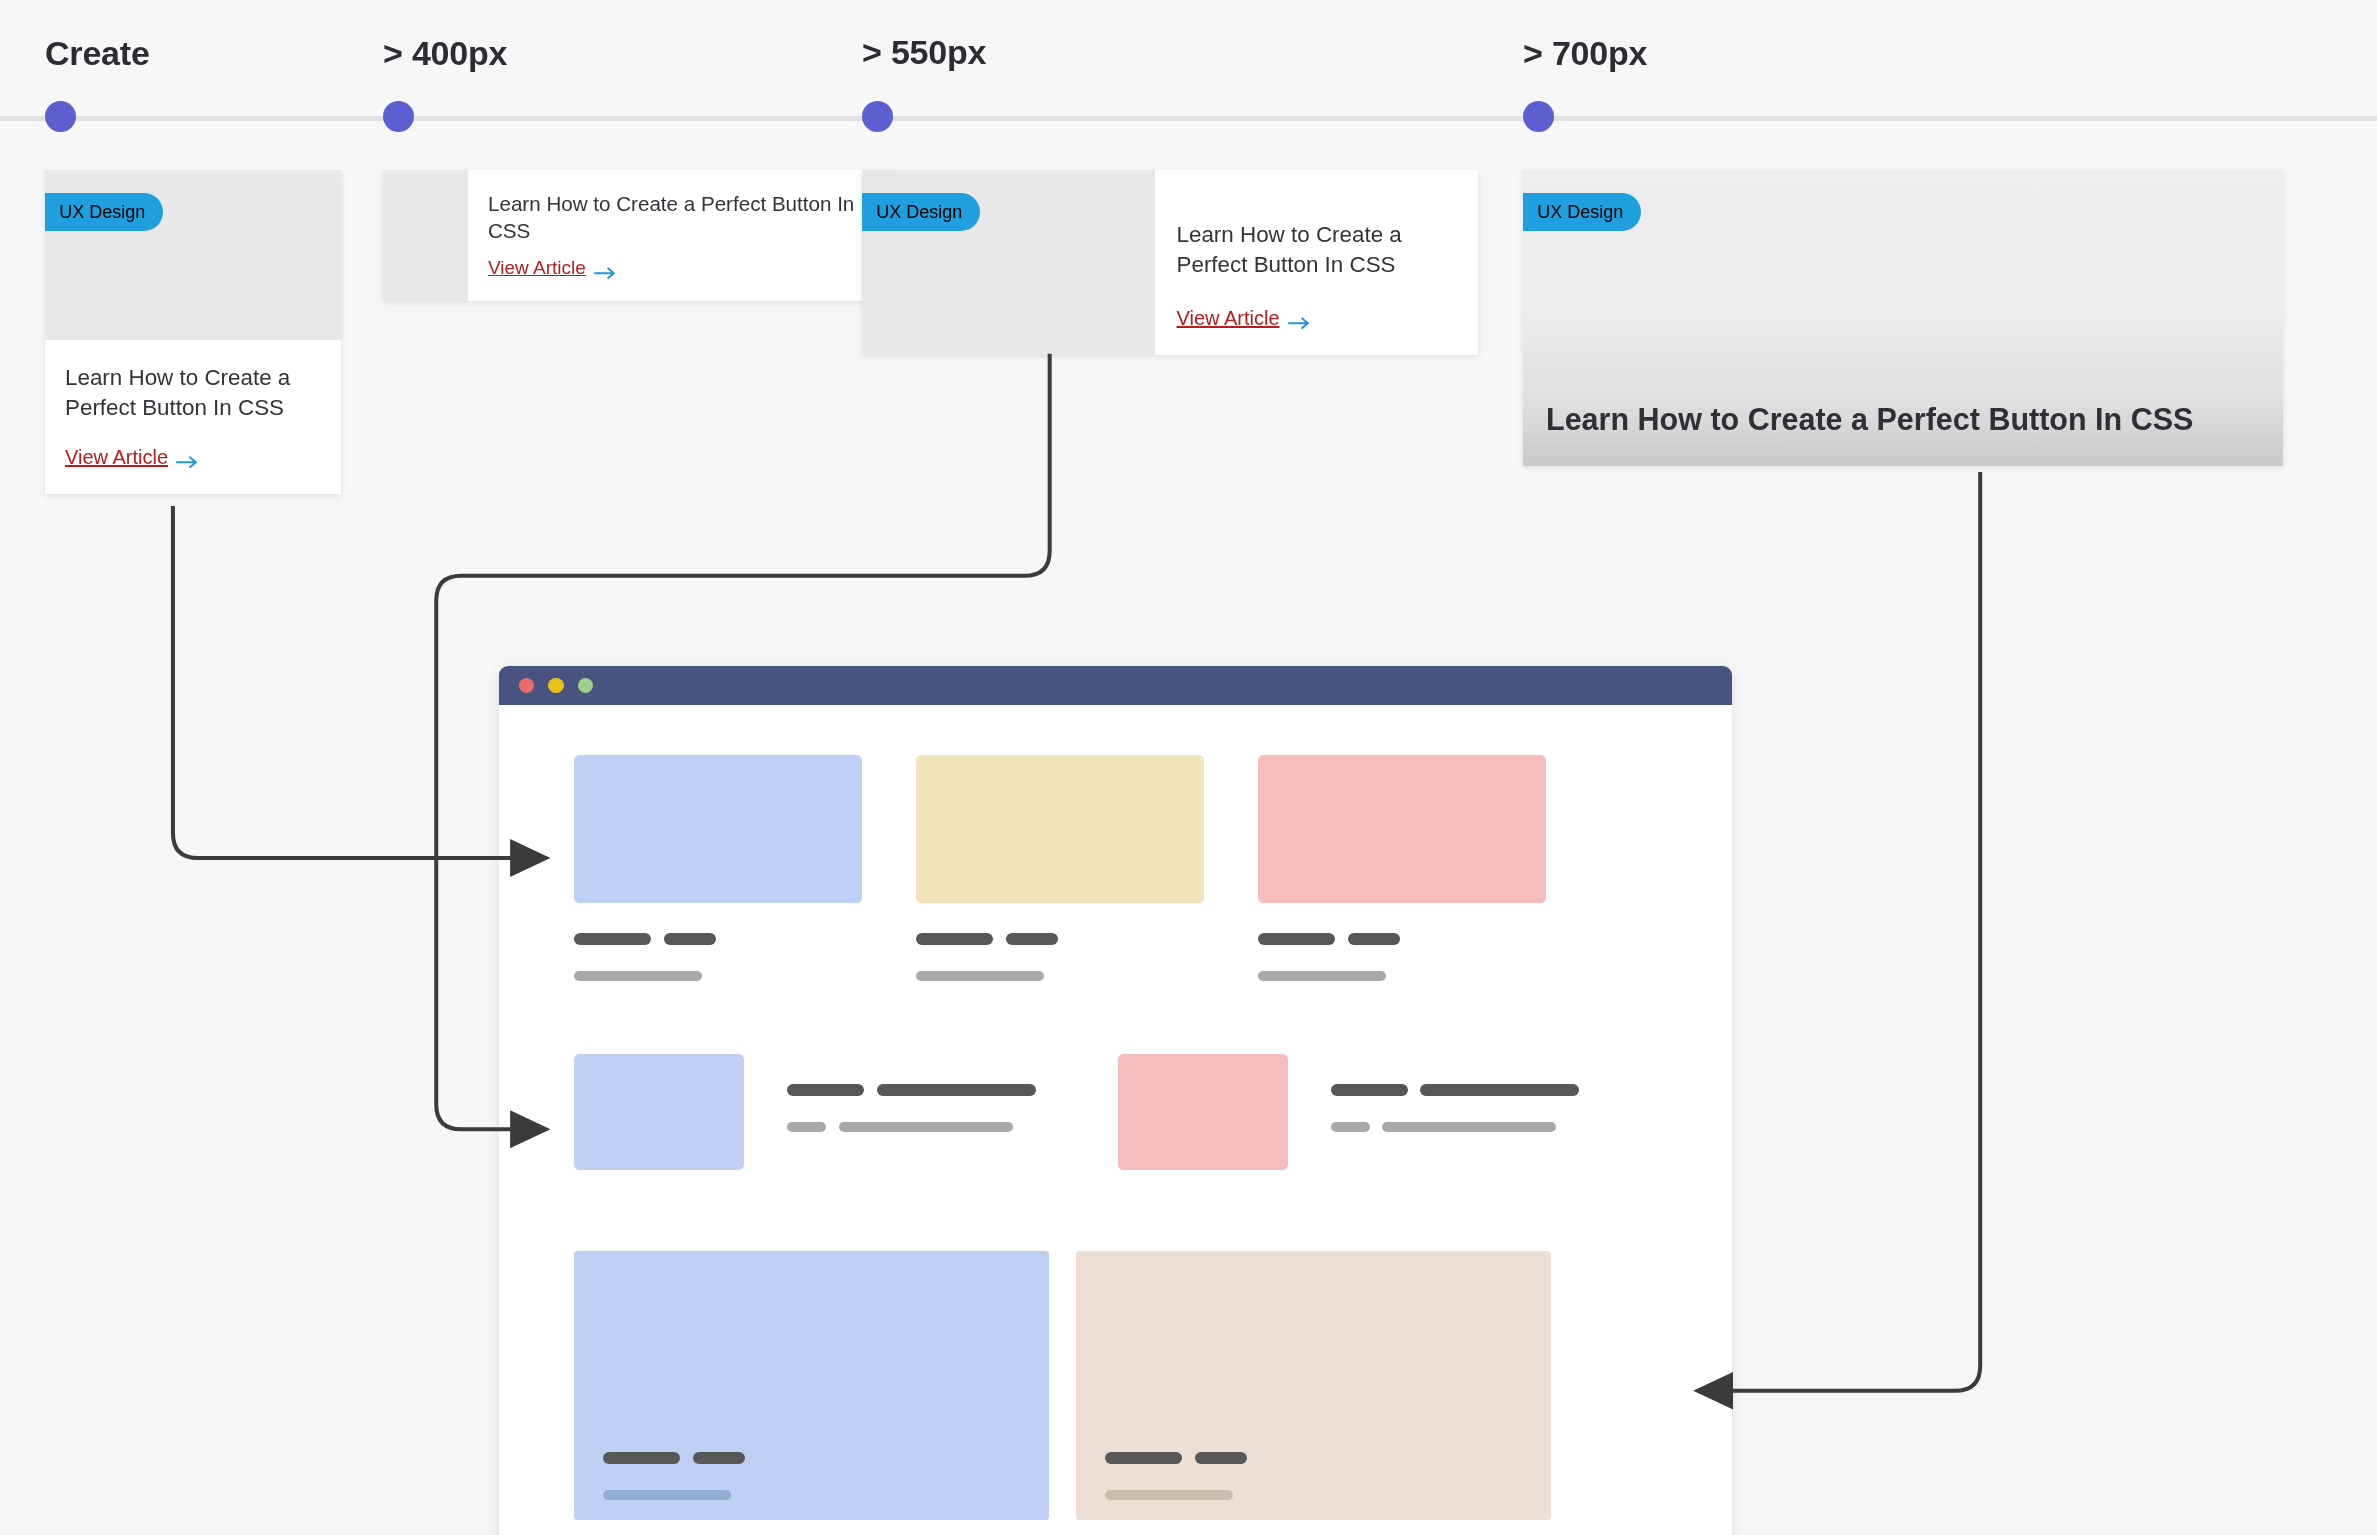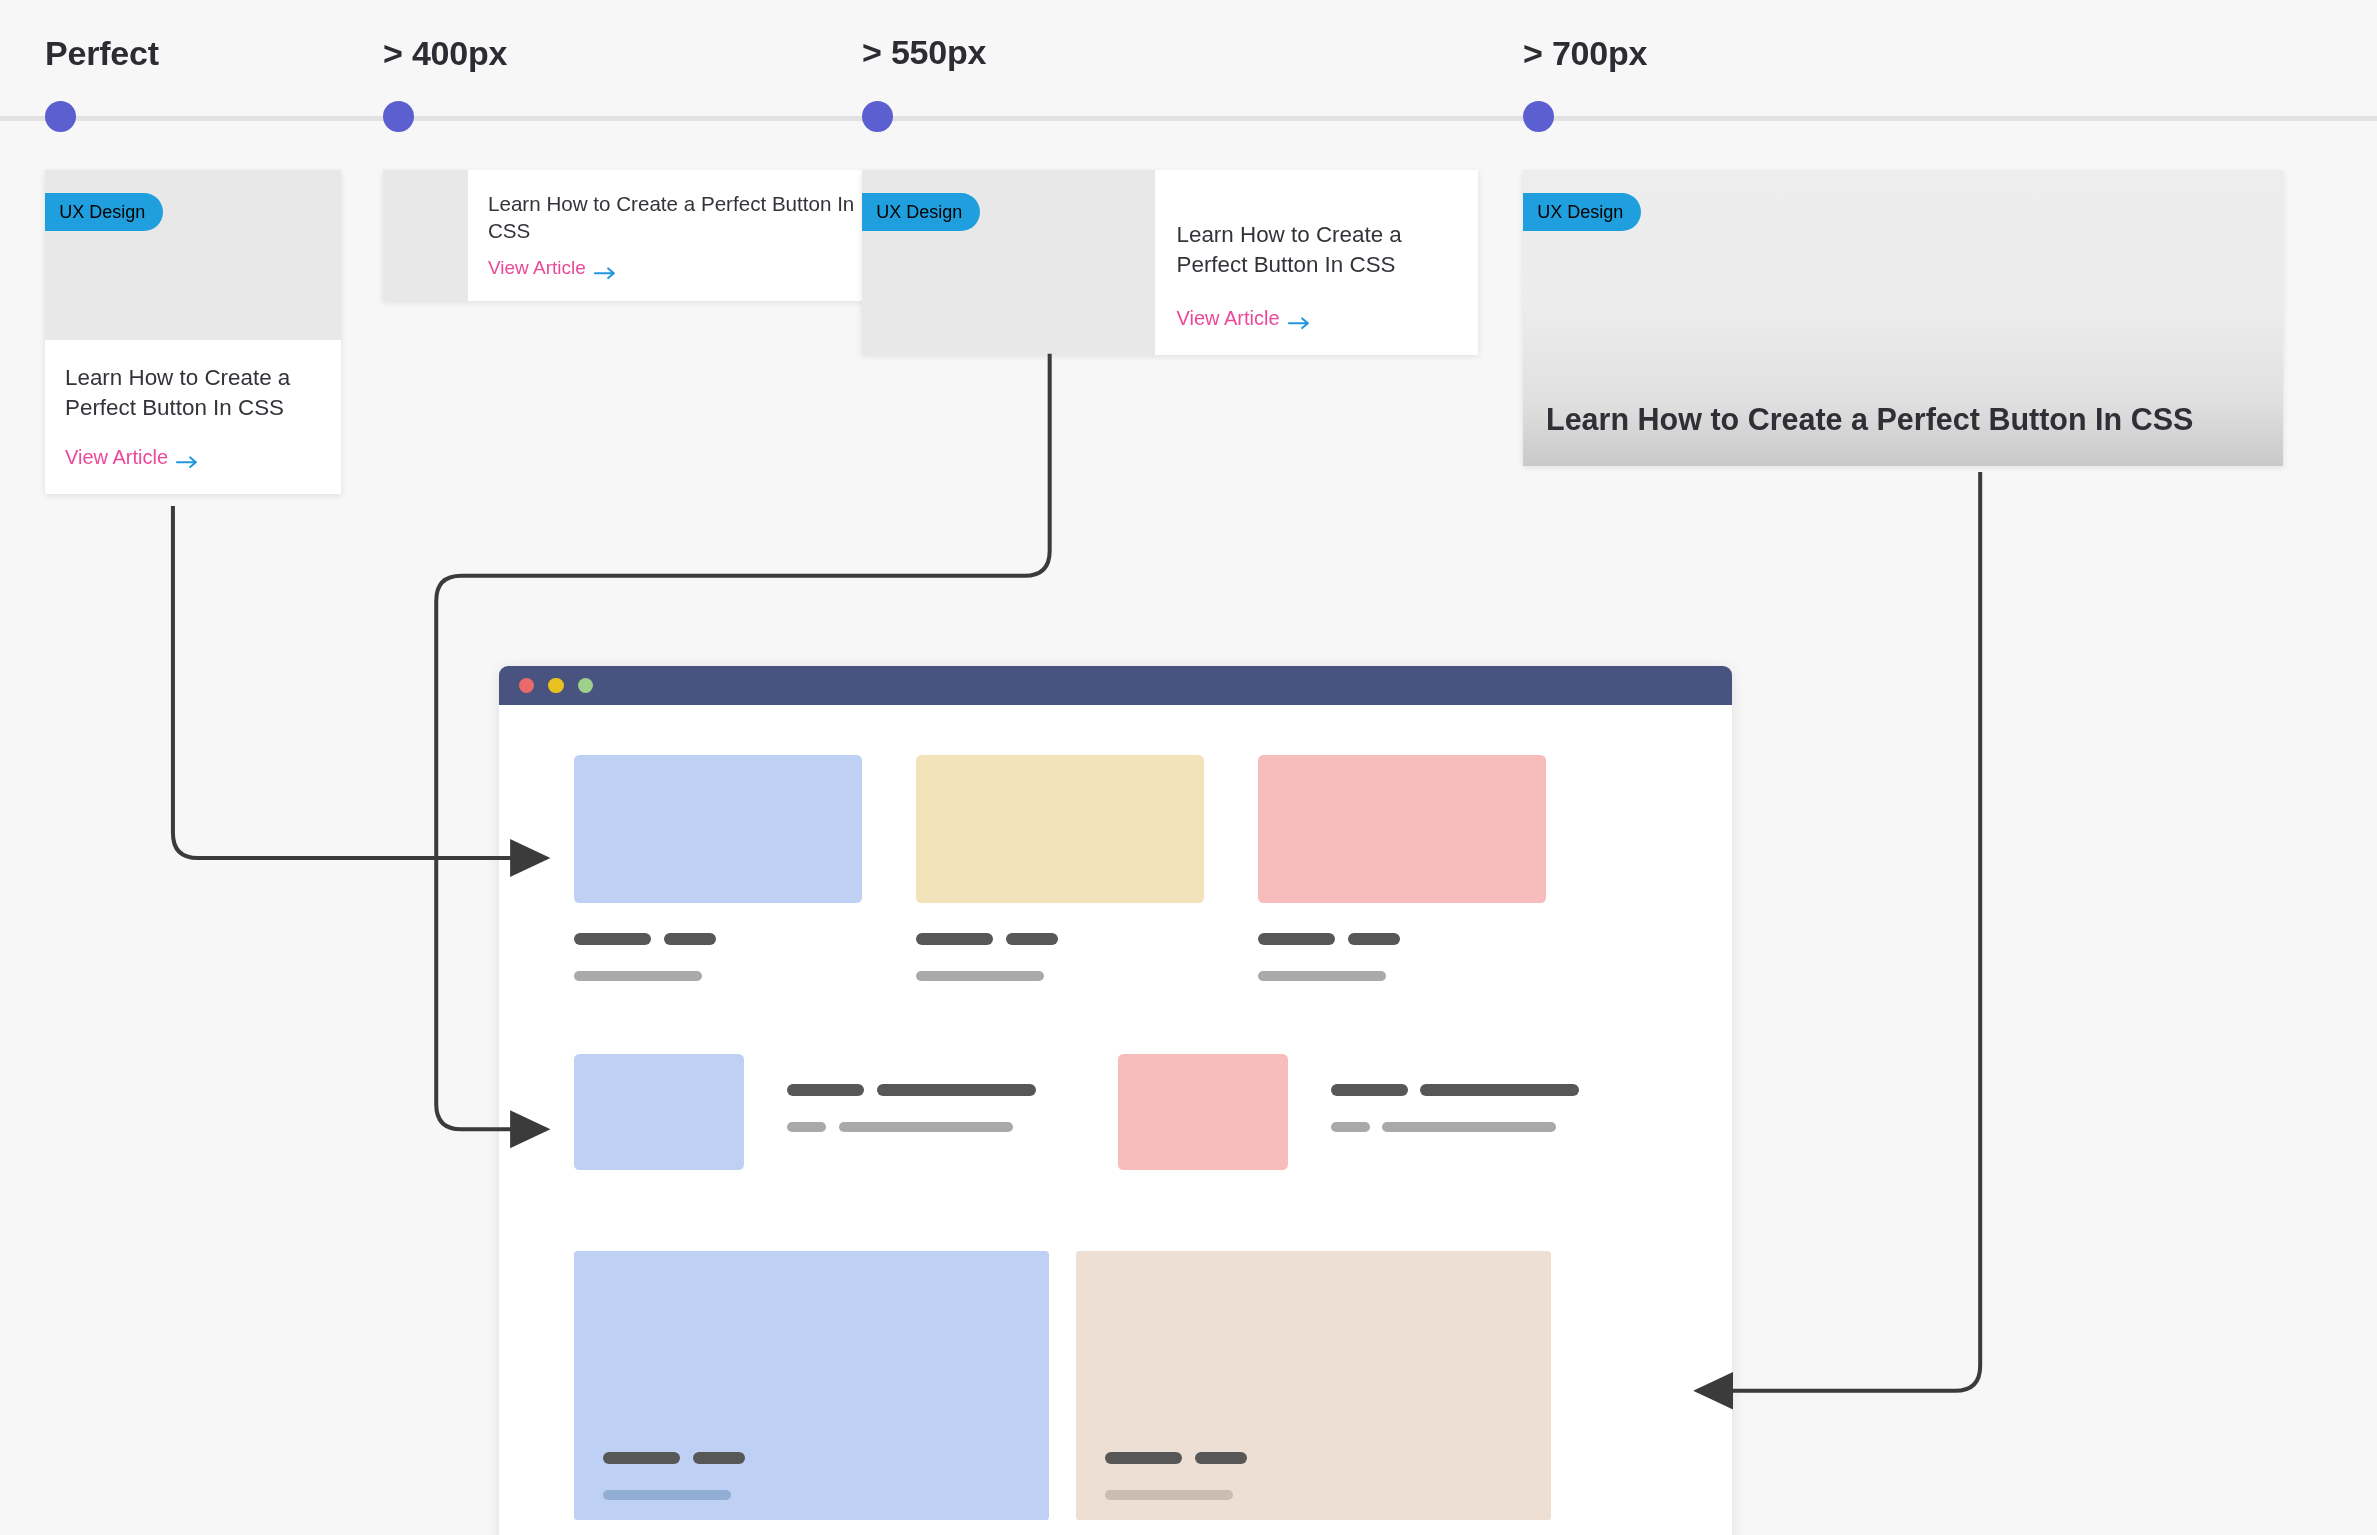--- a/index.html
+++ b/index.html
@@ -58,26 +58,27 @@
     white-space: nowrap;
   }
   .thumb { background: #e8e8e8; }
   .body-panel { background: #ffffff; }
   .card-title {
     color: #33333a;
     font-size: 22.4px;
     line-height: 1.33;
   }
   .view-link {
-    color: #ec4899;
+    color: #b91c1c;
     font-size: 20px;
     display: inline-flex;
     align-items: center;
     gap: 8px;
     white-space: nowrap;
+    text-decoration: underline;
   }
   .view-link .arrow {
     display: inline-block;
     width: 23px;
     height: 12.5px;
   }
 
   
   #card1 { position: absolute; left: 45px; top: 170px; width: 296px; }
   #card1 .thumb { height: 170px; position: relative; }
@@ -184,21 +185,21 @@
     pointer-events: none;
   }
 </style>
 </head>
 <body>
 
 <div id="stage">
 
   <div class="track"></div>
 
-  <div class="bp-label" style="left:45px; top:34px;">Perfect</div>
+  <div class="bp-label" style="left:45px; top:34px;">Create</div>
   <div class="bp-dot" style="left:45px;"></div>
 
   <div class="bp-label" style="left:383px; top:34px;">&gt; 400px</div>
   <div class="bp-dot" style="left:383px;"></div>
 
   <div class="bp-label" style="left:862px; top:33px;">&gt; 550px</div>
   <div class="bp-dot" style="left:862px;"></div>
 
   <div class="bp-label" style="left:1523px; top:34px;">&gt; 700px</div>
   <div class="bp-dot" style="left:1523px;"></div>

